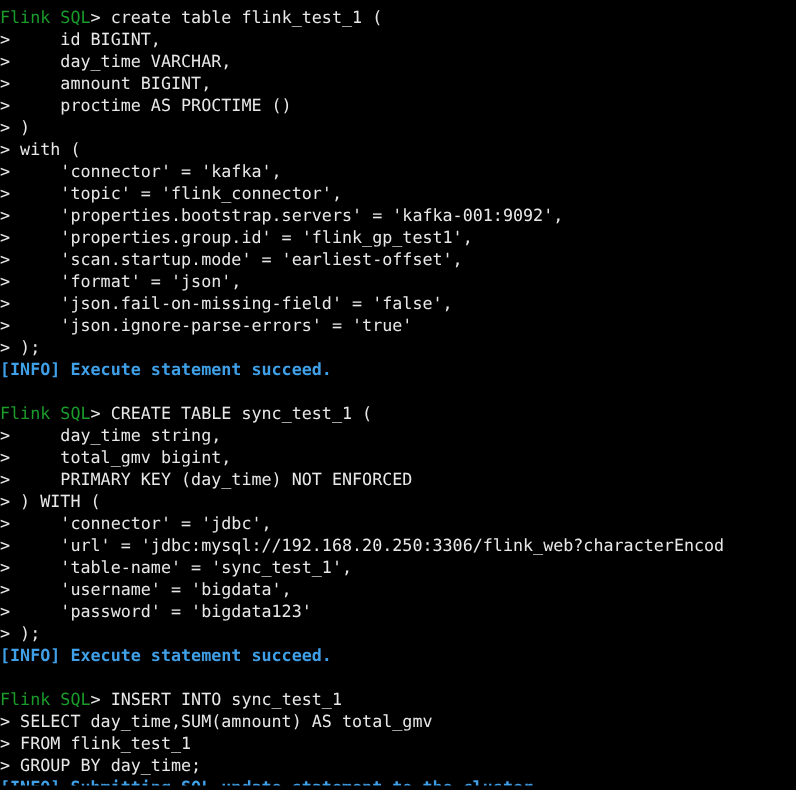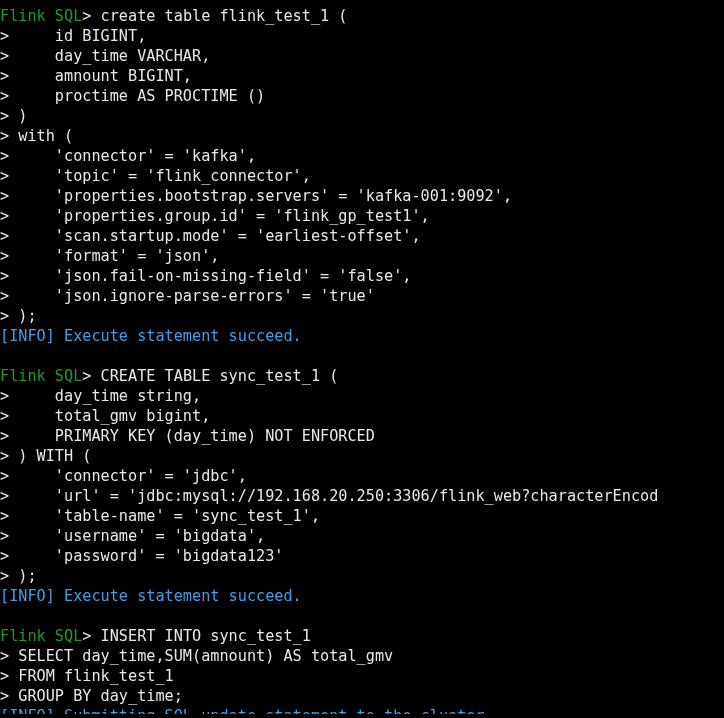--- a/index.html
+++ b/index.html
@@ -39,21 +39,21 @@
     height: 20px;
   }
   .seg-prompt {
     color: #1a9b2a;
   }
   .seg-default {
     color: #e8e8e8;
   }
   .seg-info {
     color: #3fa0e8;
-    font-weight: normal;
+    font-weight: bold;
   }
   
   .line.clipped {
     height: 8px;
     overflow: hidden;
   }
 </style>
 </head>
 <body>
 

